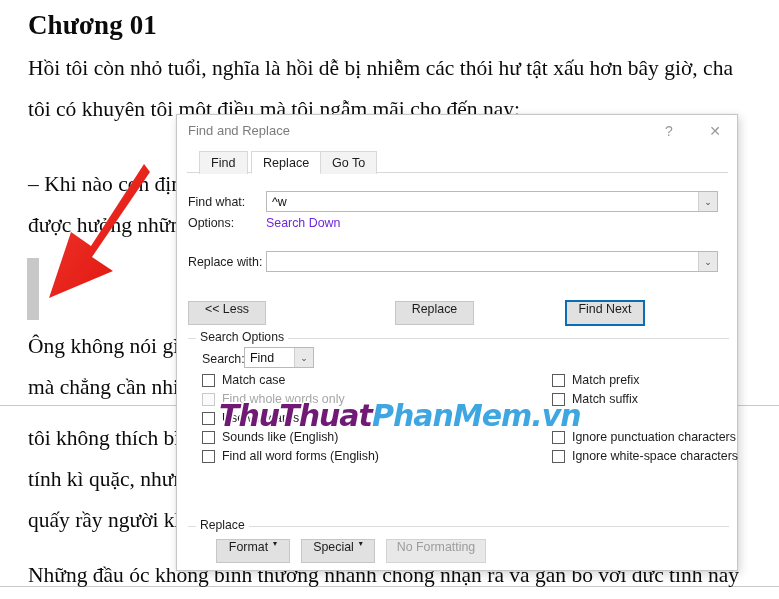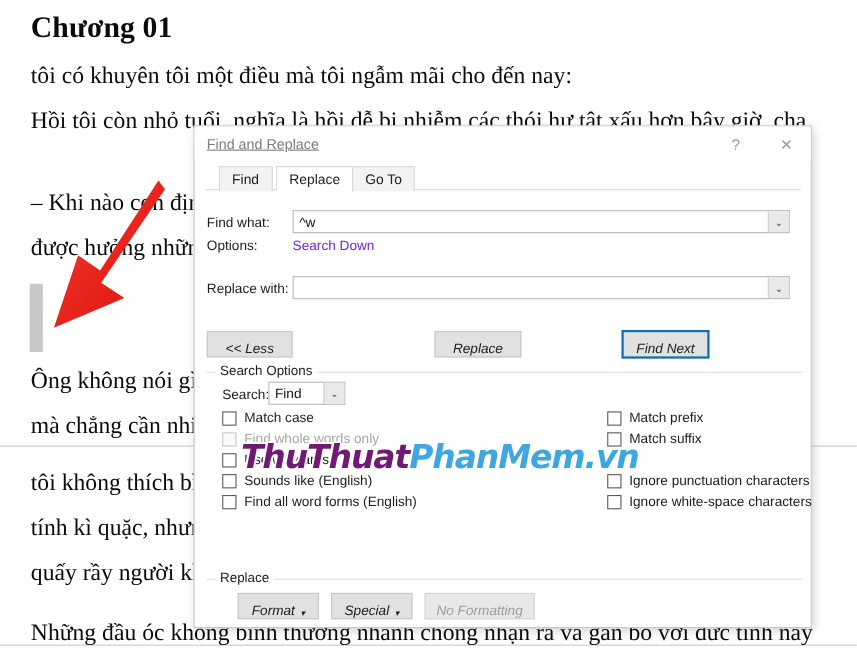--- a/index.html
+++ b/index.html
@@ -59,21 +59,20 @@
     font-size:12.4px;
     color:#1c1c1c;
   }
   .titlebar {
     height:32px; position:relative; background:#ffffff;
   }
   .dlg-title {
     position:absolute; left:11px; top:8px;
     font-size:13px; color:#7c7c7c;
     font-family:"Liberation Sans", sans-serif;
-    text-decoration:underline;
   }
   .tb-btn {
     position:absolute; top:0; height:32px; width:44px;
     display:flex; align-items:center; justify-content:center;
     color:#9a9a9a; font-size:14px;
   }
   #help-btn { right:46px; }
   #close-btn { right:0px; }
 
   
@@ -118,24 +117,23 @@
   #options-label    { left:11px; top:101px; }
   #options-value    { left:89px; top:101px; color:#6d28d9; }
   #replacewith-label{ left:11px; top:140px; }
   #replacewith-combo{ left:89px; top:136px; width:452px; }
 
   
   .btn {
     position:absolute; height:24px;
     background:#e1e1e1; border:1px solid #c6c6c6;
     font-size:12.4px; color:#1c1c1c;
-    display:flex; align-items:flex-end; justify-content:center;
+    display:flex; align-items:flex-start; justify-content:center;
     font-family:"Liberation Sans", sans-serif;
     white-space:nowrap;
-    font-style:italic;
   }
   .btn.default { border:2px solid #0b6eb4; background:#e1e1e1; }
   .btn.disabled { color:#9c9c9c; background:#e8e8e8; border-color:#d3d3d3; }
   #btn-less       { left:11px; top:186px; width:78px; }
   #btn-replace    { left:218px; top:186px; width:79px; }
   #btn-replaceall { left:303px; top:186px; width:79px; }
   #btn-findnext   { left:388px; top:185px; width:80px; height:26px;}
   #btn-cancel     { left:474px; top:186px; width:79px; }
 
   
@@ -189,22 +187,22 @@
 </style>
 </head>
 <body>
 
 <div id="doc-page">
   <div class="doc-sheet" id="sheet-a"></div>
   <div class="doc-sheet" id="sheet-b"></div>
 
   <div class="doc-h1">Chương 01</div>
   <div class="doc-p" id="p1">
+    <div>Hồi tôi còn nhỏ tuổi, nghĩa là hồi dễ bị nhiễm các thói hư tật xấu hơn bây giờ, cha</div>
     <div>tôi có khuyên tôi một điều mà tôi ngẫm mãi cho đến nay:</div>
-    <div>Hồi tôi còn nhỏ tuổi, nghĩa là hồi dễ bị nhiễm các thói hư tật xấu hơn bây giờ, cha</div>
   </div>
   <div class="doc-p" id="p2">
     <div>– Khi nào con định phê bình người khác, con nên nhớ rằng không phải ai cũng</div>
     <div>được hưởng những thuận lợi mà con có.</div>
   </div>
   <div class="gray-block"></div>
   <div class="doc-p" id="p3">
     <div>Ông không nói gì thêm, nhưng chúng tôi vốn vẫn hiểu nhau một cách kín đáo sau</div>
     <div>mà chẳng cần nhiều lời, nên tôi biết ông muốn nói nhiều hơn thế. Kết quả là bây</div>
   </div>

